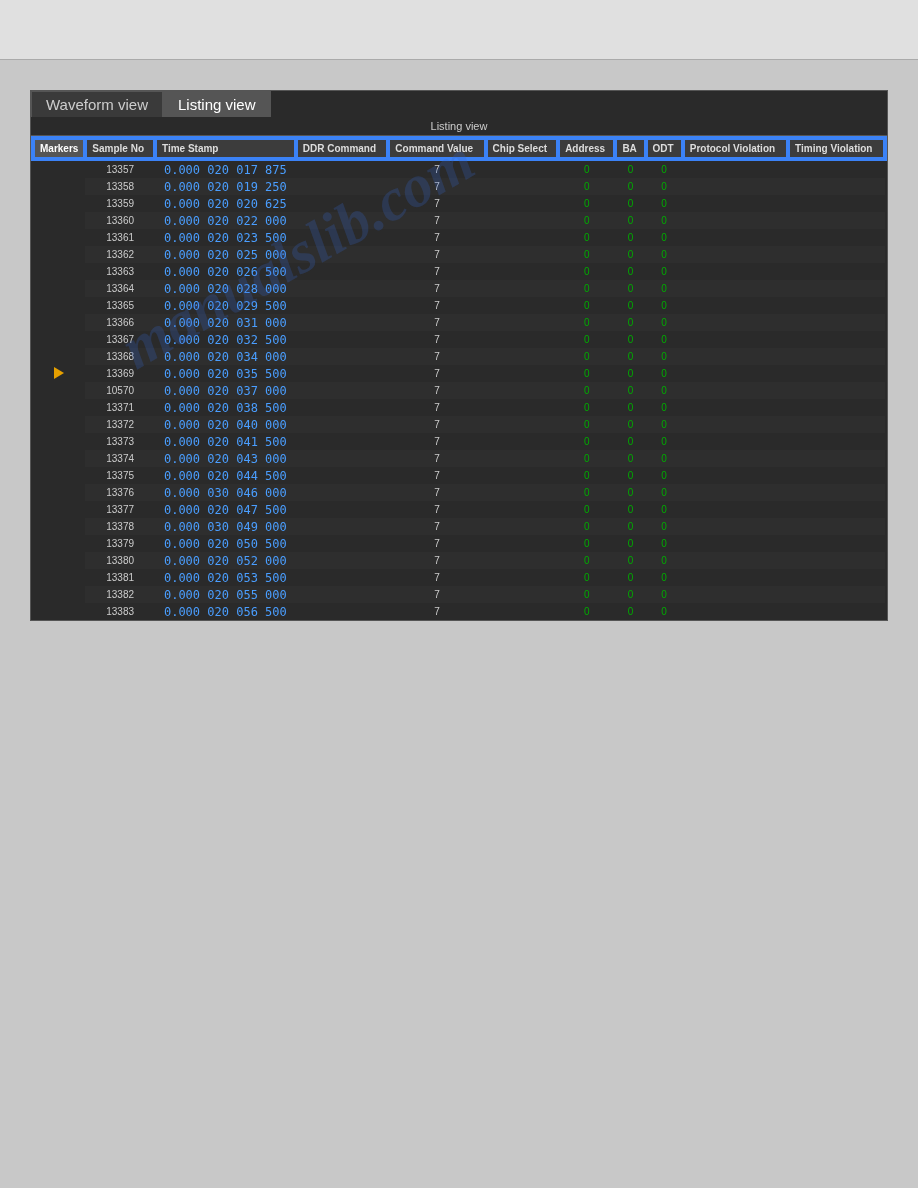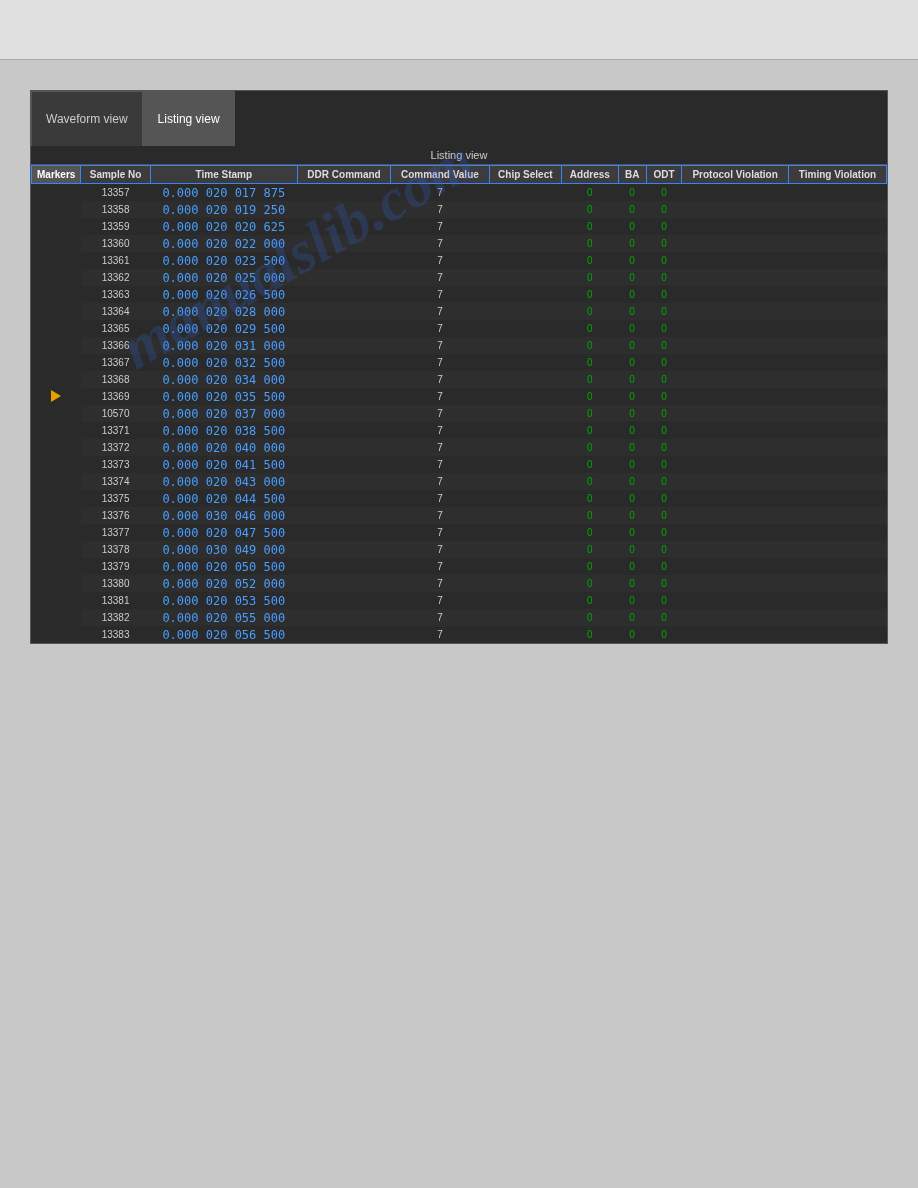--- a/index.html
+++ b/index.html
@@ -20,22 +20,22 @@
     .panel {
       background: #2a2a2a;
       border: 1px solid #555;
       margin-top: 10px;
     }
     .tabs-row {
       display: flex;
       background: #2a2a2a;
     }
     .tab {
-      padding: 20px 14px;
-      font-size: 12px;
+      padding: 4px 14px;
+      font-size: 15px;
       color: #ccc;
       background: #3a3a3a;
       border: 1px solid #555;
       border-bottom: none;
       cursor: pointer;
     }
     .tab.active {
       background: #555;
       color: #fff;
     }
@@ -52,23 +52,23 @@
     }
     table {
       width: 100%;
       border-collapse: collapse;
       font-size: 10px;
     }
     thead tr th {
       background: #3c3c3c;
       color: #ddd;
       padding: 3px 5px;
-      border: 1px solid #3b82f6;
+      border: 4px solid #3b82f6;
       font-weight: bold;
-      text-align: center;
+      text-align: left;
       white-space: nowrap;
     }
     thead tr th.markers-col {
       background: #555;
       color: #fff;
     }
     tbody tr {
       background: #2a2a2a;
     }
     tbody tr:nth-child(even) {

